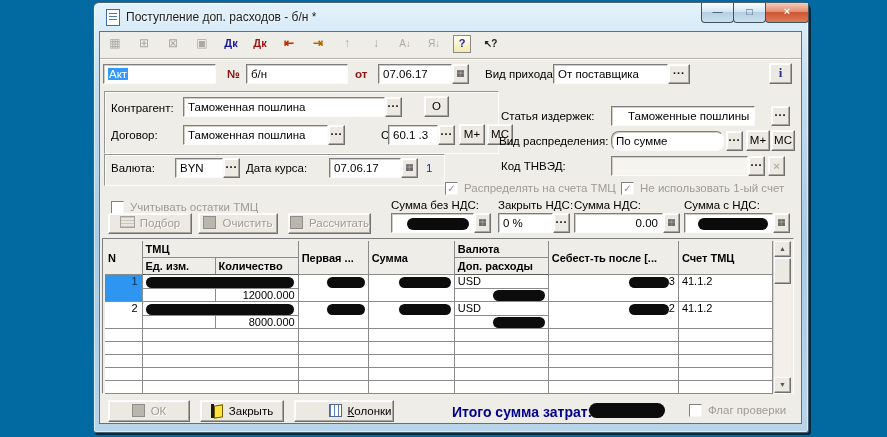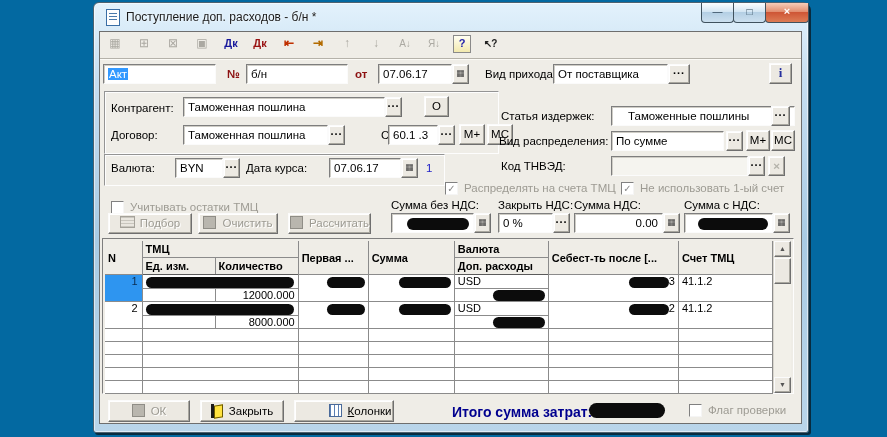--- a/index.html
+++ b/index.html
@@ -150,25 +150,25 @@
       <div class="groupbox" style="left:4px;top:122px;width:339px;height:30px;"></div>
       <span class="lbl" style="left:11px;top:130px;">Валюта:</span>
       <div class="inp" style="left:75px;top:126px;width:48px;">BYN</div>
       <div class="btn mini" style="left:123px;top:126px;width:17px;height:20px;">...</div>
       <span class="lbl" style="left:146px;top:130px;">Дата курса:</span>
       <div class="inp" style="left:229px;top:126px;width:72px;">07.06.17</div>
       <div class="btn glyphbtn" style="left:301px;top:126px;width:17px;height:20px;">▦</div>
       <span class="lbl bluenum" style="left:326px;top:130px;">1</span>
 
       <span class="lbl" style="left:401px;top:78px;">Статья издержек:</span>
-      <div class="inp" style="left:511px;top:74px;width:184px;padding-left:16px;">Таможенные пошлины</div>
+      <div class="inp" style="left:511px;top:74px;width:144px;padding-left:16px;">Таможенные пошлины</div>
       <div class="btn mini" style="left:671px;top:74px;width:19px;height:20px;">...</div>
 
       <span class="lbl" style="left:399px;top:103px;">Вид распределения:</span>
-      <div class="inp" style="left:511px;top:99px;width:113px;">По сумме</div>
+      <div class="inp" style="left:511px;top:99px;width:113px;border-radius:8px;">По сумме</div>
       <div class="btn mini" style="left:626px;top:99px;width:17px;height:20px;">...</div>
       <div class="btn" style="left:646px;top:98px;width:24px;height:21px;">М+</div>
       <div class="btn" style="left:671px;top:98px;width:24px;height:21px;">МС</div>
 
       <span class="lbl" style="left:401px;top:128px;">Код ТНВЭД:</span>
       <div class="inp dis" style="left:511px;top:124px;width:137px;"></div>
       <div class="btn mini" style="left:648px;top:124px;width:17px;height:20px;">...</div>
       <div class="btn xdis" style="left:668px;top:124px;width:17px;height:20px;">×</div>
 
       <div class="cb" style="left:345px;top:150px;">✓</div>

